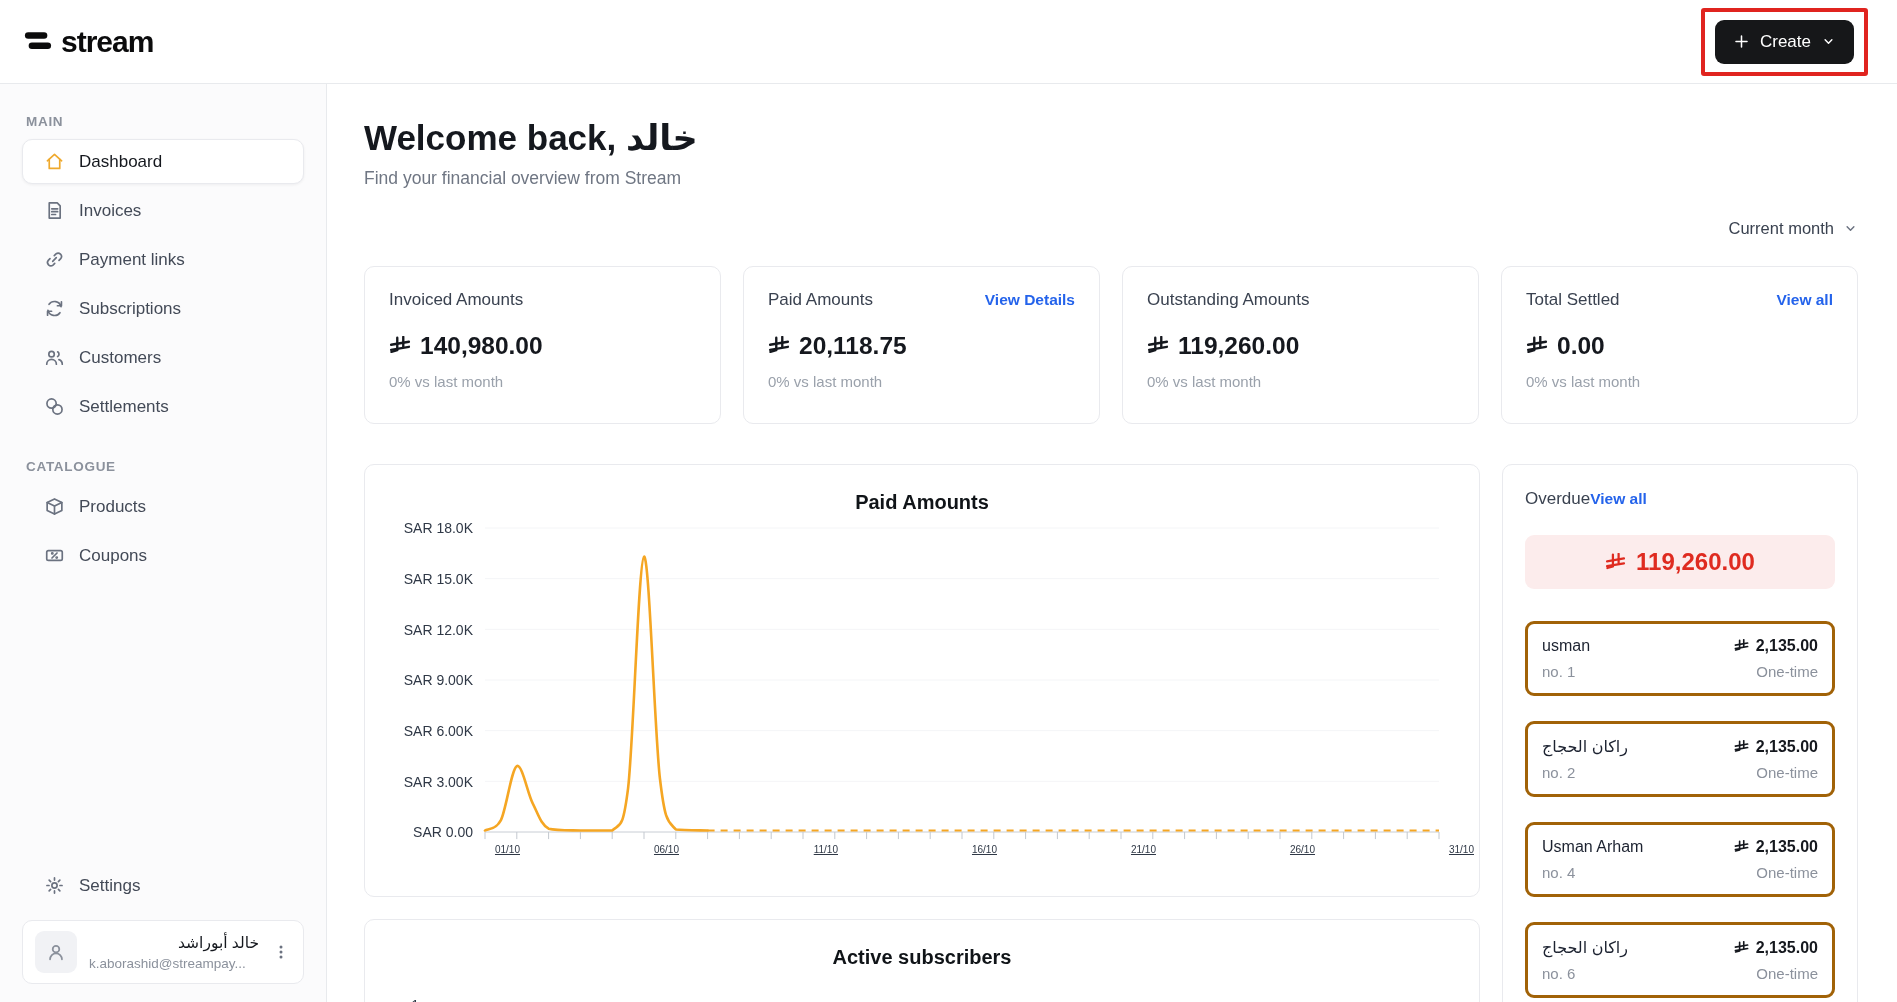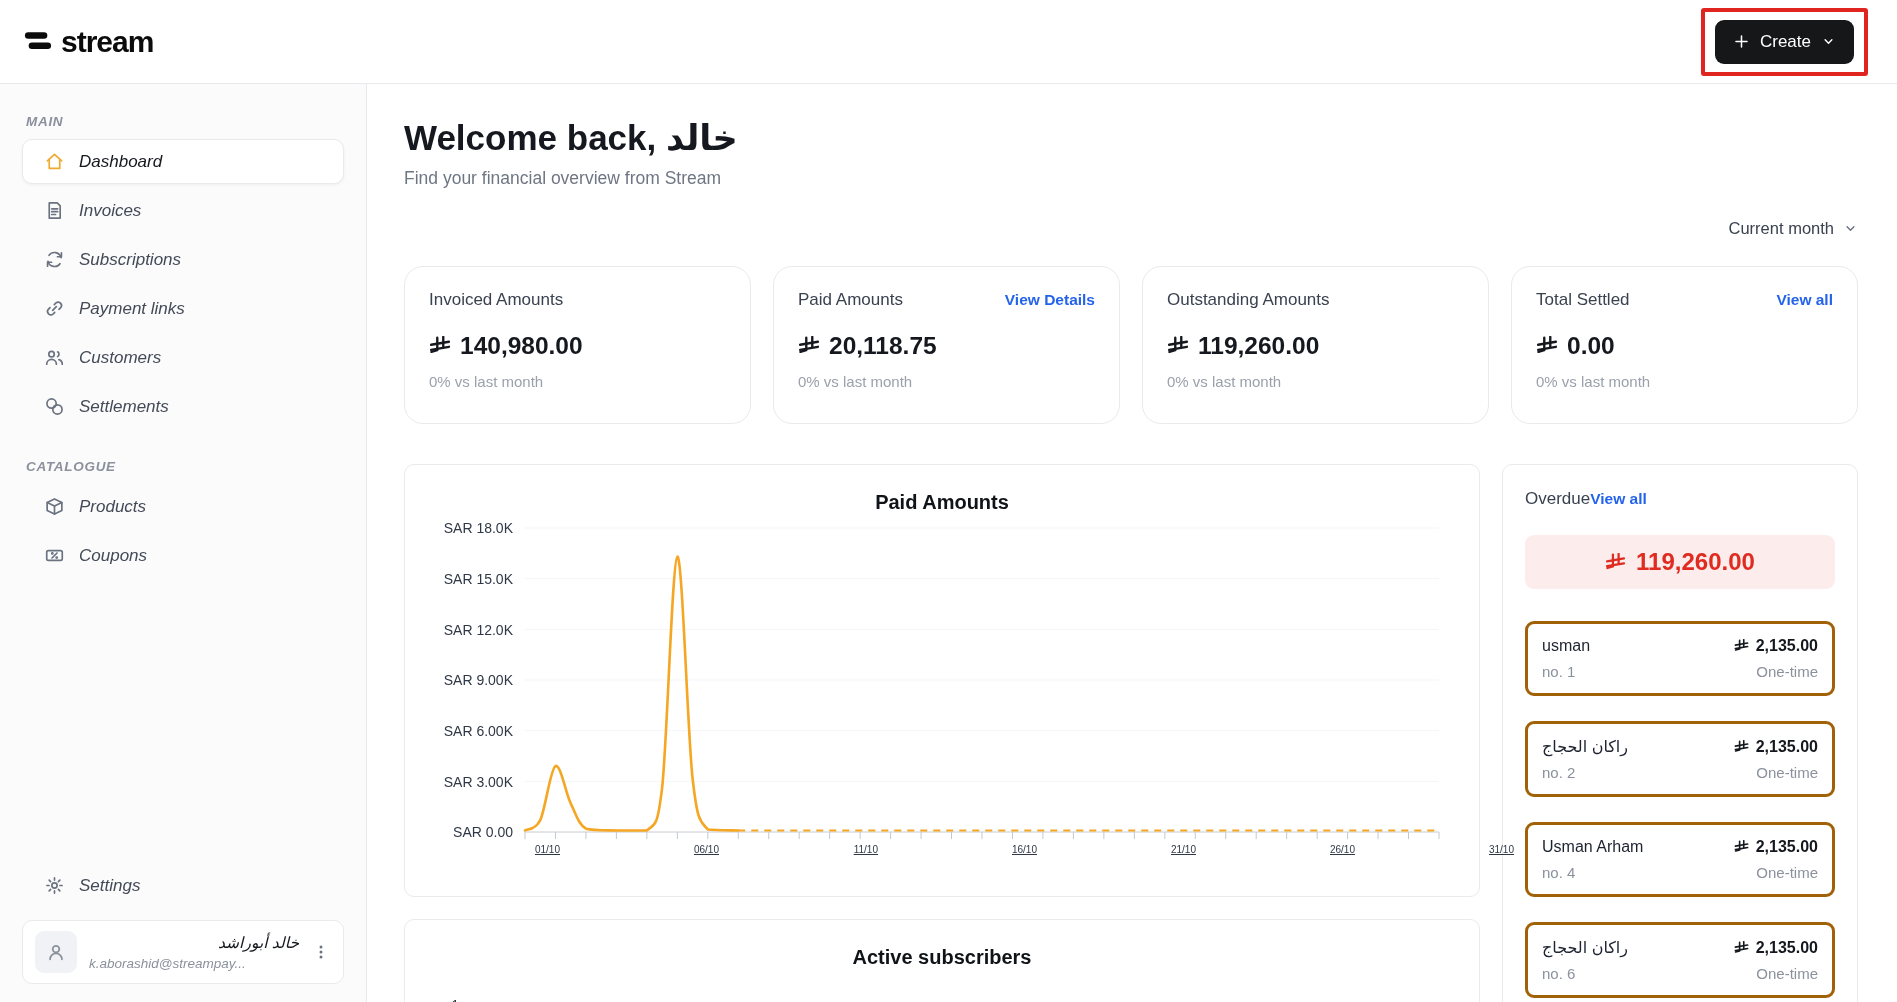--- a/index.html
+++ b/index.html
@@ -19,22 +19,22 @@
   .logo { display:flex; align-items:center; gap:9px; cursor:pointer; }
   .logo-text { font-size:30px; font-weight:bold; letter-spacing:-1px; color:#0b0b0c; }
   .annotation-box { border:4px solid var(--annotation-red); padding:8px 10px; border-radius:3px; }
   .create-btn { display:flex; align-items:center; gap:10px; background:#161719; color:#fff;
                 border:none; border-radius:9px; padding:12px 18px; font-size:17px;
                 font-family:inherit; cursor:pointer; }
   .create-btn .chev { color:#fff; }
 
   
   .shell { display:flex; height:918px; }
-  .sidebar { width:367px; flex-shrink:0; background:#fbfbfc; border-right:1px solid #e8eaed;
-             padding:26px 22px 18px; display:flex; flex-direction:column;font-style:italic; }
+  .sidebar { width:327px; flex-shrink:0; background:#fbfbfc; border-right:1px solid #e8eaed;
+             padding:26px 22px 18px; display:flex; flex-direction:column; }
   .section-label { font-size:13.5px; font-weight:bold; letter-spacing:0.7px; color:#8b919c; margin:4px 0 10px 4px; }
   .nav-item { display:flex; align-items:center; gap:14px; padding:11px 21px; border-radius:10px;
               font-size:17px; color:#434a57; margin-bottom:4px; cursor:pointer; border:1px solid transparent; }
   .nav-item .icon { color:#6b7280; width:21px; height:21px; flex-shrink:0; }
   .nav-item.active { background:#fff; border-color:#e9eaee; box-shadow:0 1px 3px rgba(20,22,26,.06); color:#15181e; }
   .nav-item.active .icon { color:var(--active-yellow); }
   .catalogue-gap { margin-top:26px; }
   .sidebar-bottom { margin-top:auto; }
   .user-card { margin-top:12px; display:flex; align-items:center; gap:12px; background:#fff;
                border:1px solid #e9eaee; border-radius:10px; padding:10px 12px; cursor:pointer; }
@@ -50,21 +50,21 @@
   .welcome-title { font-size:35px; font-weight:bold; color:#15181e; line-height:1.15; }
   .welcome-sub { font-size:17.5px; color:#6f7683; margin-top:10px; }
   .period-row { display:flex; justify-content:flex-end; margin-top:30px; }
   .period-btn { display:flex; align-items:center; gap:9px; background:none; border:none;
                 font-family:inherit; font-size:16.5px; color:#3a4250; cursor:pointer; }
   .chev { color:#6b7280; }
 
   .card { background:#fff; border:1px solid #e9eaee; border-radius:10px; }
 
   .stats-grid { display:grid; grid-template-columns:repeat(4,1fr); gap:22px; margin-top:28px; }
-  .stat-card { padding:22px 24px; height:158px;border-radius:19px; }
+  .stat-card { padding:22px 24px; height:158px; }
   .stat-head { display:flex; justify-content:space-between; align-items:center; min-height:22px; }
   .stat-title { font-size:17px; color:#3a4250; }
   .link { font-size:15.5px; font-weight:bold; color:var(--accent-blue); cursor:pointer; }
   .stat-amount { display:flex; align-items:center; gap:9px; margin-top:21px; font-size:24.5px; font-weight:bold; color:#15181e; }
   .stat-sub { margin-top:13px; font-size:15px; color:#9aa1ab; }
 
   .content-row { display:flex; gap:22px; margin-top:40px; align-items:flex-start; }
   .chart-col { flex:1; min-width:0; }
   .chart-card { padding:26px 24px 16px; height:433px; }
   .chart-title { text-align:center; font-size:20px; font-weight:bold; color:#101418; }
@@ -162,37 +162,37 @@
           <path d="M5 2.8 H12.6 L15.4 5.6 V17.2 H5 Z"></path>
             <path d="M7.4 8.4 H13 M7.4 11.1 H13 M7.4 13.8 H11"></path>
         </g>
       </svg>
       <span>Invoices</span>
     </div>
 
     <div class="nav-item">
       <svg class="icon" viewBox="0 0 20 20">
         <g fill="none" stroke="currentColor" stroke-width="1.6" stroke-linecap="round" stroke-linejoin="round">
+          <path d="M8.3 11.7 L11.7 8.3"></path>
+          <path d="M9.8 6.3 L11.4 4.7 a3.2 3.2 0 0 1 4.5 4.5 L14.3 10.8"></path>
+          <path d="M10.2 13.7 L8.6 15.3 a3.2 3.2 0 0 1 -4.5 -4.5 L5.7 9.2"></path>
+        </g>
+      </svg>
+      <span>Payment links</span>
+    </div>
+
+    <div class="nav-item">
+      <svg class="icon" viewBox="0 0 20 20">
+        <g fill="none" stroke="currentColor" stroke-width="1.6" stroke-linecap="round" stroke-linejoin="round">
           <path d="M16.2 8.2 A6.4 6.4 0 0 0 4.8 6 M3.8 11.8 A6.4 6.4 0 0 0 15.2 14"></path>
           <path d="M16.6 3.6 V7.4 H12.8"></path>
             <path d="M3.4 16.4 V12.6 H7.2"></path>
         </g>
       </svg>
       <span>Subscriptions</span>
-    </div>
-
-    <div class="nav-item">
-      <svg class="icon" viewBox="0 0 20 20">
-        <g fill="none" stroke="currentColor" stroke-width="1.6" stroke-linecap="round" stroke-linejoin="round">
-          <path d="M8.3 11.7 L11.7 8.3"></path>
-          <path d="M9.8 6.3 L11.4 4.7 a3.2 3.2 0 0 1 4.5 4.5 L14.3 10.8"></path>
-          <path d="M10.2 13.7 L8.6 15.3 a3.2 3.2 0 0 1 -4.5 -4.5 L5.7 9.2"></path>
-        </g>
-      </svg>
-      <span>Payment links</span>
     </div>
 
     <div class="nav-item">
       <svg class="icon" viewBox="0 0 20 20">
         <g fill="none" stroke="currentColor" stroke-width="1.6" stroke-linecap="round" stroke-linejoin="round">
           <circle cx="7.2" cy="6.8" r="2.6"></circle>
             <path d="M2.6 16.4 a4.6 4.6 0 0 1 9.2 0"></path>
           <path d="M13 4.6 a2.6 2.6 0 0 1 0 4.5"></path>
             <path d="M14.2 12 a4.6 4.6 0 0 1 3.2 4.4"></path>
         </g>

